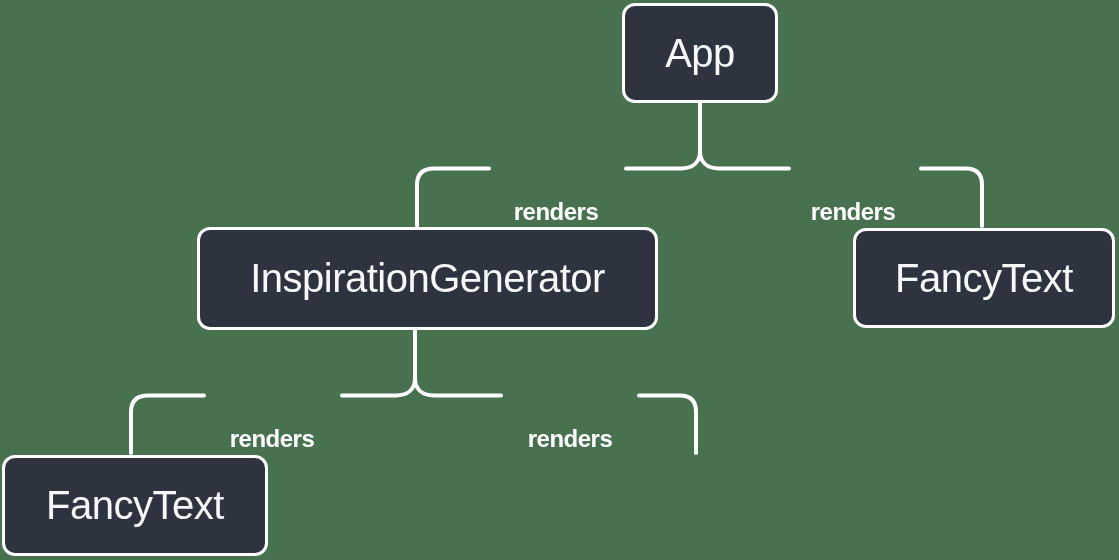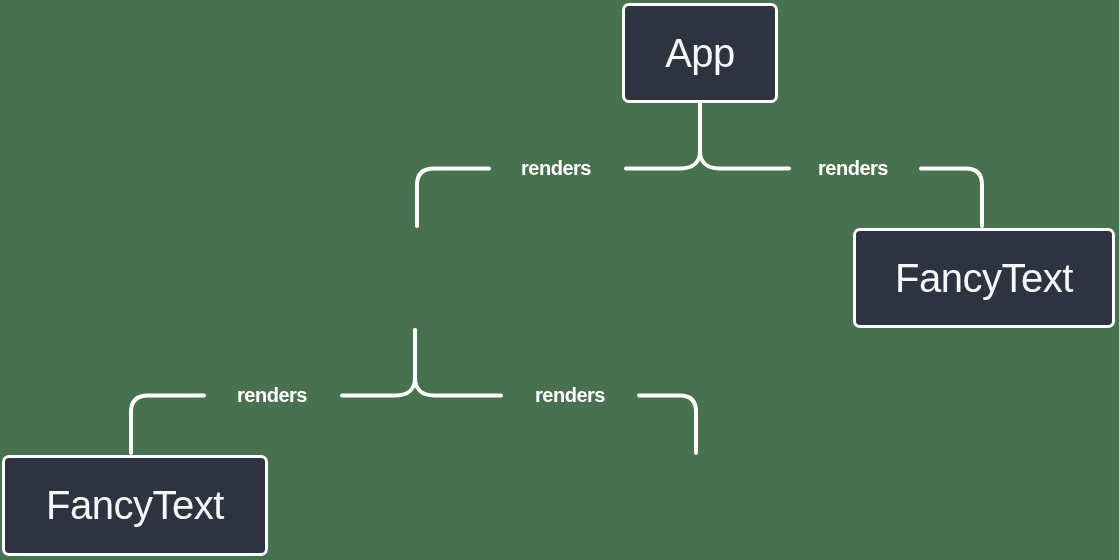--- a/index.html
+++ b/index.html
@@ -25,57 +25,61 @@
     stroke: var(--line, #FFFFFF);
     stroke-width: 4;
     stroke-linecap: round;
     stroke-linejoin: round;
   }
   .node {
     position: absolute;
     box-sizing: border-box;
     background: var(--node-fill, #2D3440);
     border: 3.5px solid var(--node-border, #FFFFFF);
-    border-radius: 7px;
+    border-radius: 13px;
     display: flex;
     align-items: center;
     justify-content: center;
     color: var(--node-text, #F6F7F9);
     font-size: 40px;
     font-weight: 400;
     letter-spacing: -0.5px;
     white-space: nowrap;
   }
   .edge-label {
     position: absolute;
     transform: translate(-50%, -50%);
     color: var(--edge-label-text, #FFFFFF);
-    font-size: 20px;
+    font-size: 24px;
     font-weight: 700;
     letter-spacing: -0.5px;
     white-space: nowrap;
     line-height: 1;
+    margin-top: 44px;
   }
 </style>
 </head>
 <body>
 
 <div class="stage">
 
   <svg class="edges" viewBox="0 0 1119 560" xmlns="http://www.w3.org/2000/svg">
     <path d="M700 103 L700 151 C700 162 693 168.5 681 168.5 L626 168.5 M489 168.5 L434 168.5 Q417 168.5 417 185 L417 226"></path>
     <path d="M700 103 L700 151 C700 162 707 168.5 719 168.5 L789 168.5 M921 168.5 L966 168.5 Q982 168.5 982 185 L982 226"></path>
     <path d="M415 330 L415 378 C415 389 408 395.5 396 395.5 L342 395.5 M204 395.5 L148 395.5 Q131 395.5 131 412 L131 453"></path>
     <path d="M415 330 L415 378 C415 389 422 395.5 434 395.5 L501 395.5 M639 395.5 L680 395.5 Q696 395.5 696 412 L696 453"></path>
   </svg>
 
   <div class="node" style="left:622px; top:3px; width:156px; height:100px;">
     <span>App</span>
   </div>
 
+  <div class="node" style="left:197px; top:227px; width:461px; height:103px;">
+    <span>InspirationGenerator</span>
+  </div>
 
   <div class="node" style="left:853px; top:228px; width:262px; height:100px;">
     <span>FancyText</span>
   </div>
 
   <div class="node" style="left:2px; top:455px; width:266px; height:101px;">
     <span>FancyText</span>
   </div>
 
 

